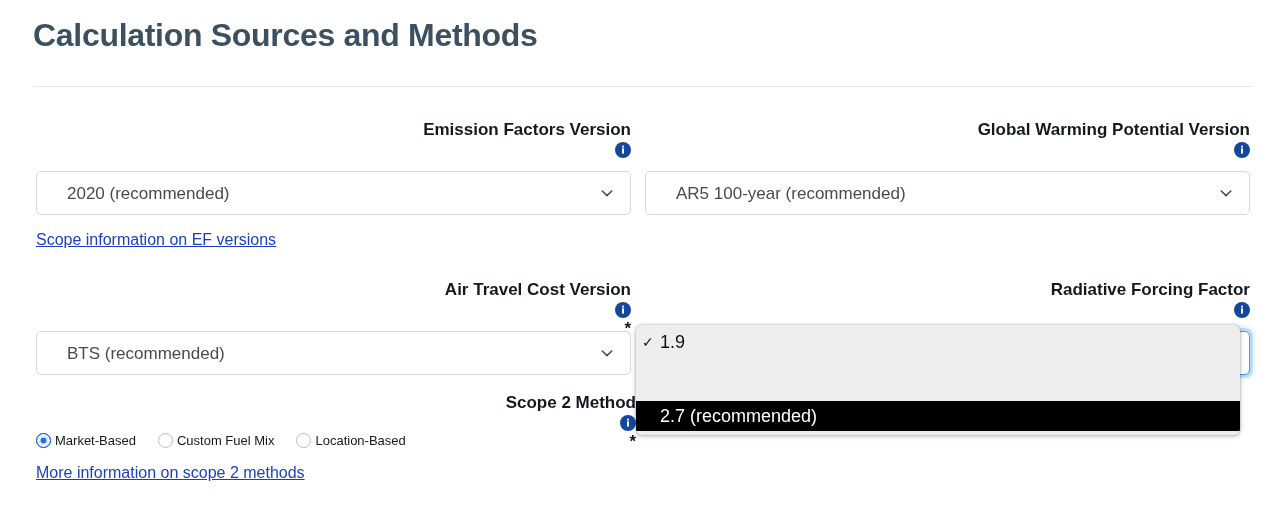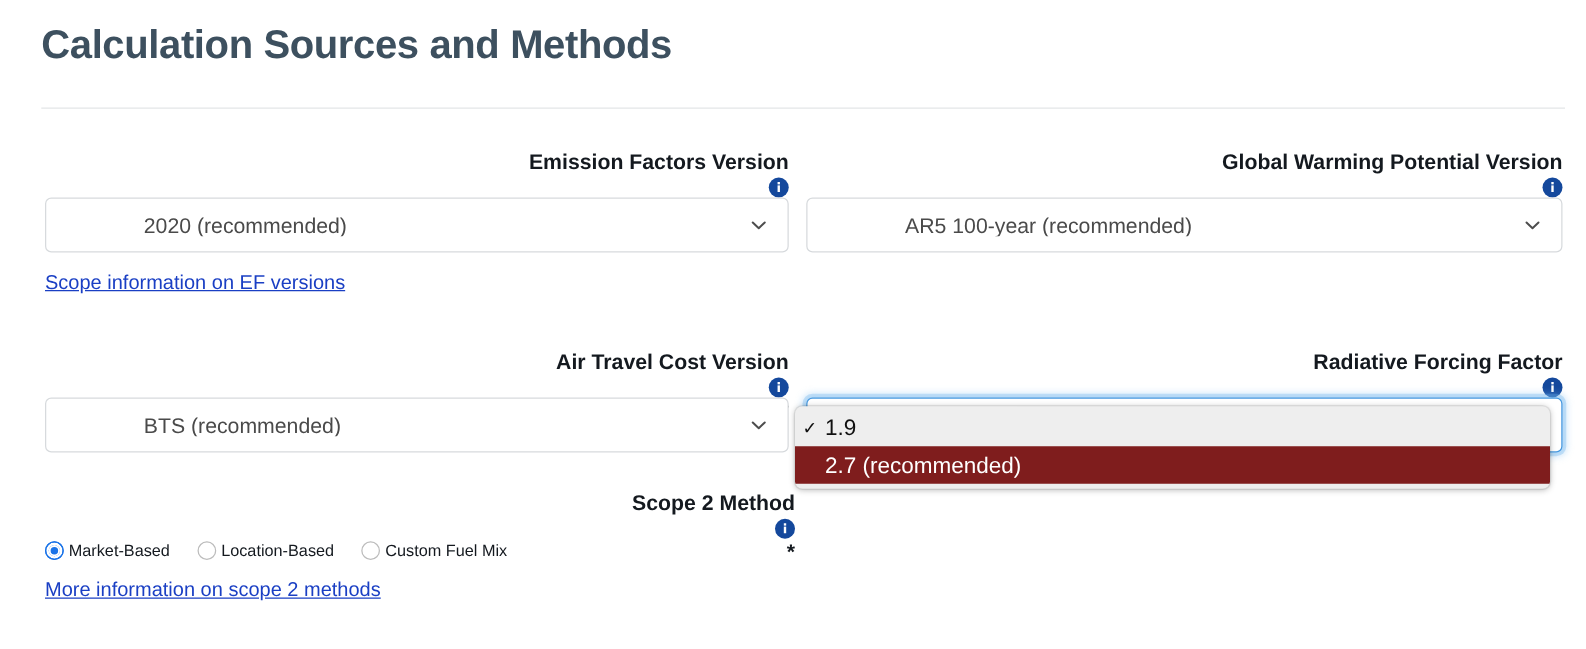--- a/index.html
+++ b/index.html
@@ -89,30 +89,29 @@
     font-weight: bold;
     color: #14191f;
     line-height: 1;
     position: relative;
     top: 3px;
   }
 
   
   .select-box {
     position: relative;
-    margin-top: 17px;
+    margin-top: 30px;
     height: 44px;
     border: 1px solid #d7dadd;
     border-radius: 5px;
     background: #ffffff;
     box-sizing: border-box;
     display: flex;
     align-items: center;
     cursor: default;
-    padding-left: 48px;
   }
   .select-value {
     font-size: 17px;
     color: #4a4a4a;
     padding-left: 30px;
     line-height: 1;
     white-space: nowrap;
     overflow: hidden;
   }
   .chevron {
@@ -169,22 +168,23 @@
   .dropdown-item .tick {
     width: 16px;
     font-size: 14px;
     color: #101010;
     flex: 0 0 auto;
     text-align: left;
     line-height: 1;
   }
   .dropdown-item .opt-label { padding-left: 2px; }
   .dropdown-item.selected {
-    background: #7f1d1d;
+    background: #000000;
     color: #ffffff;
+    margin-top: 44px;
   }
   .dropdown-item.selected .tick { color: #ffffff; }
 
   
   .scope-section {
     position: absolute;
     left: 36px;
     top: 392px;
     width: 600px;
   }
@@ -353,24 +353,24 @@
       <span class="req-star">*</span>
     </div>
 
     <div class="radio-row">
       <label class="radio-option">
         <span class="radio-mark checked"></span>
         <span class="radio-label">Market-Based</span>
       </label>
       <label class="radio-option">
         <span class="radio-mark"></span>
-        <span class="radio-label">Location-Based</span>
+        <span class="radio-label">Custom Fuel Mix</span>
       </label>
       <label class="radio-option">
         <span class="radio-mark"></span>
-        <span class="radio-label">Custom Fuel Mix</span>
+        <span class="radio-label">Location-Based</span>
       </label>
     </div>
 
     <a class="helper-link">More information on scope 2 methods</a>
   </div>
 
 </div>
 
 </body></html>

